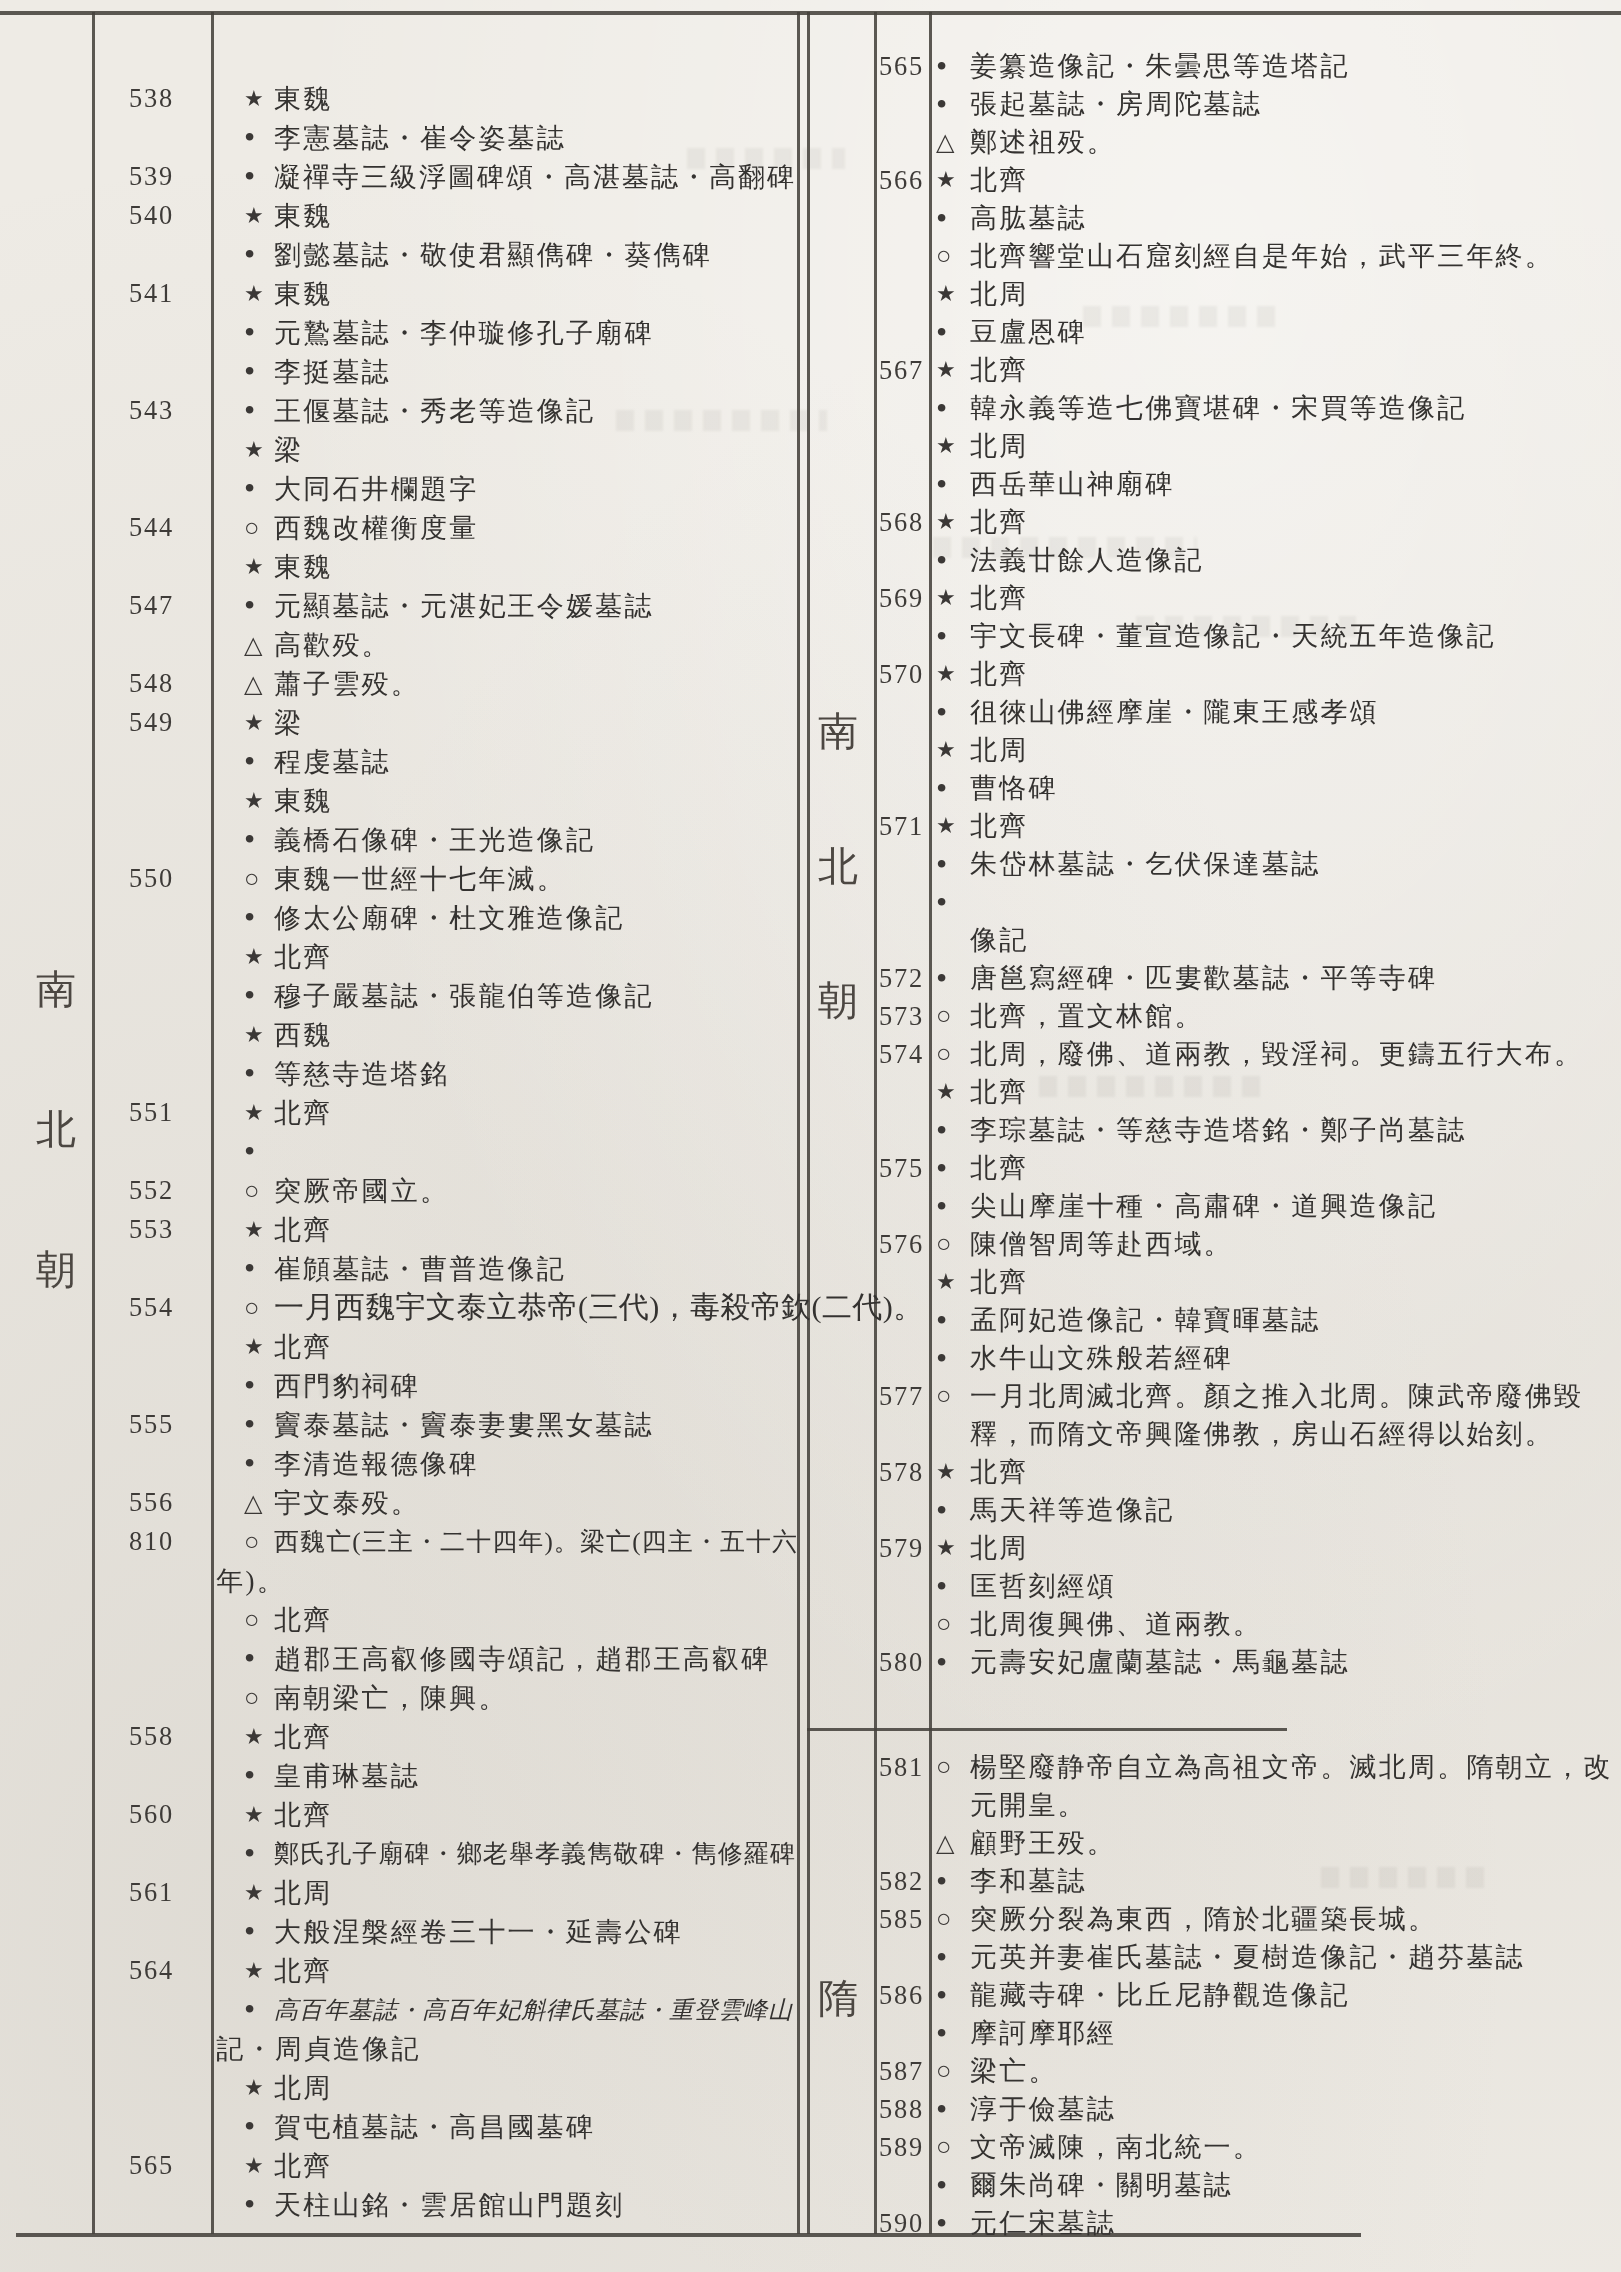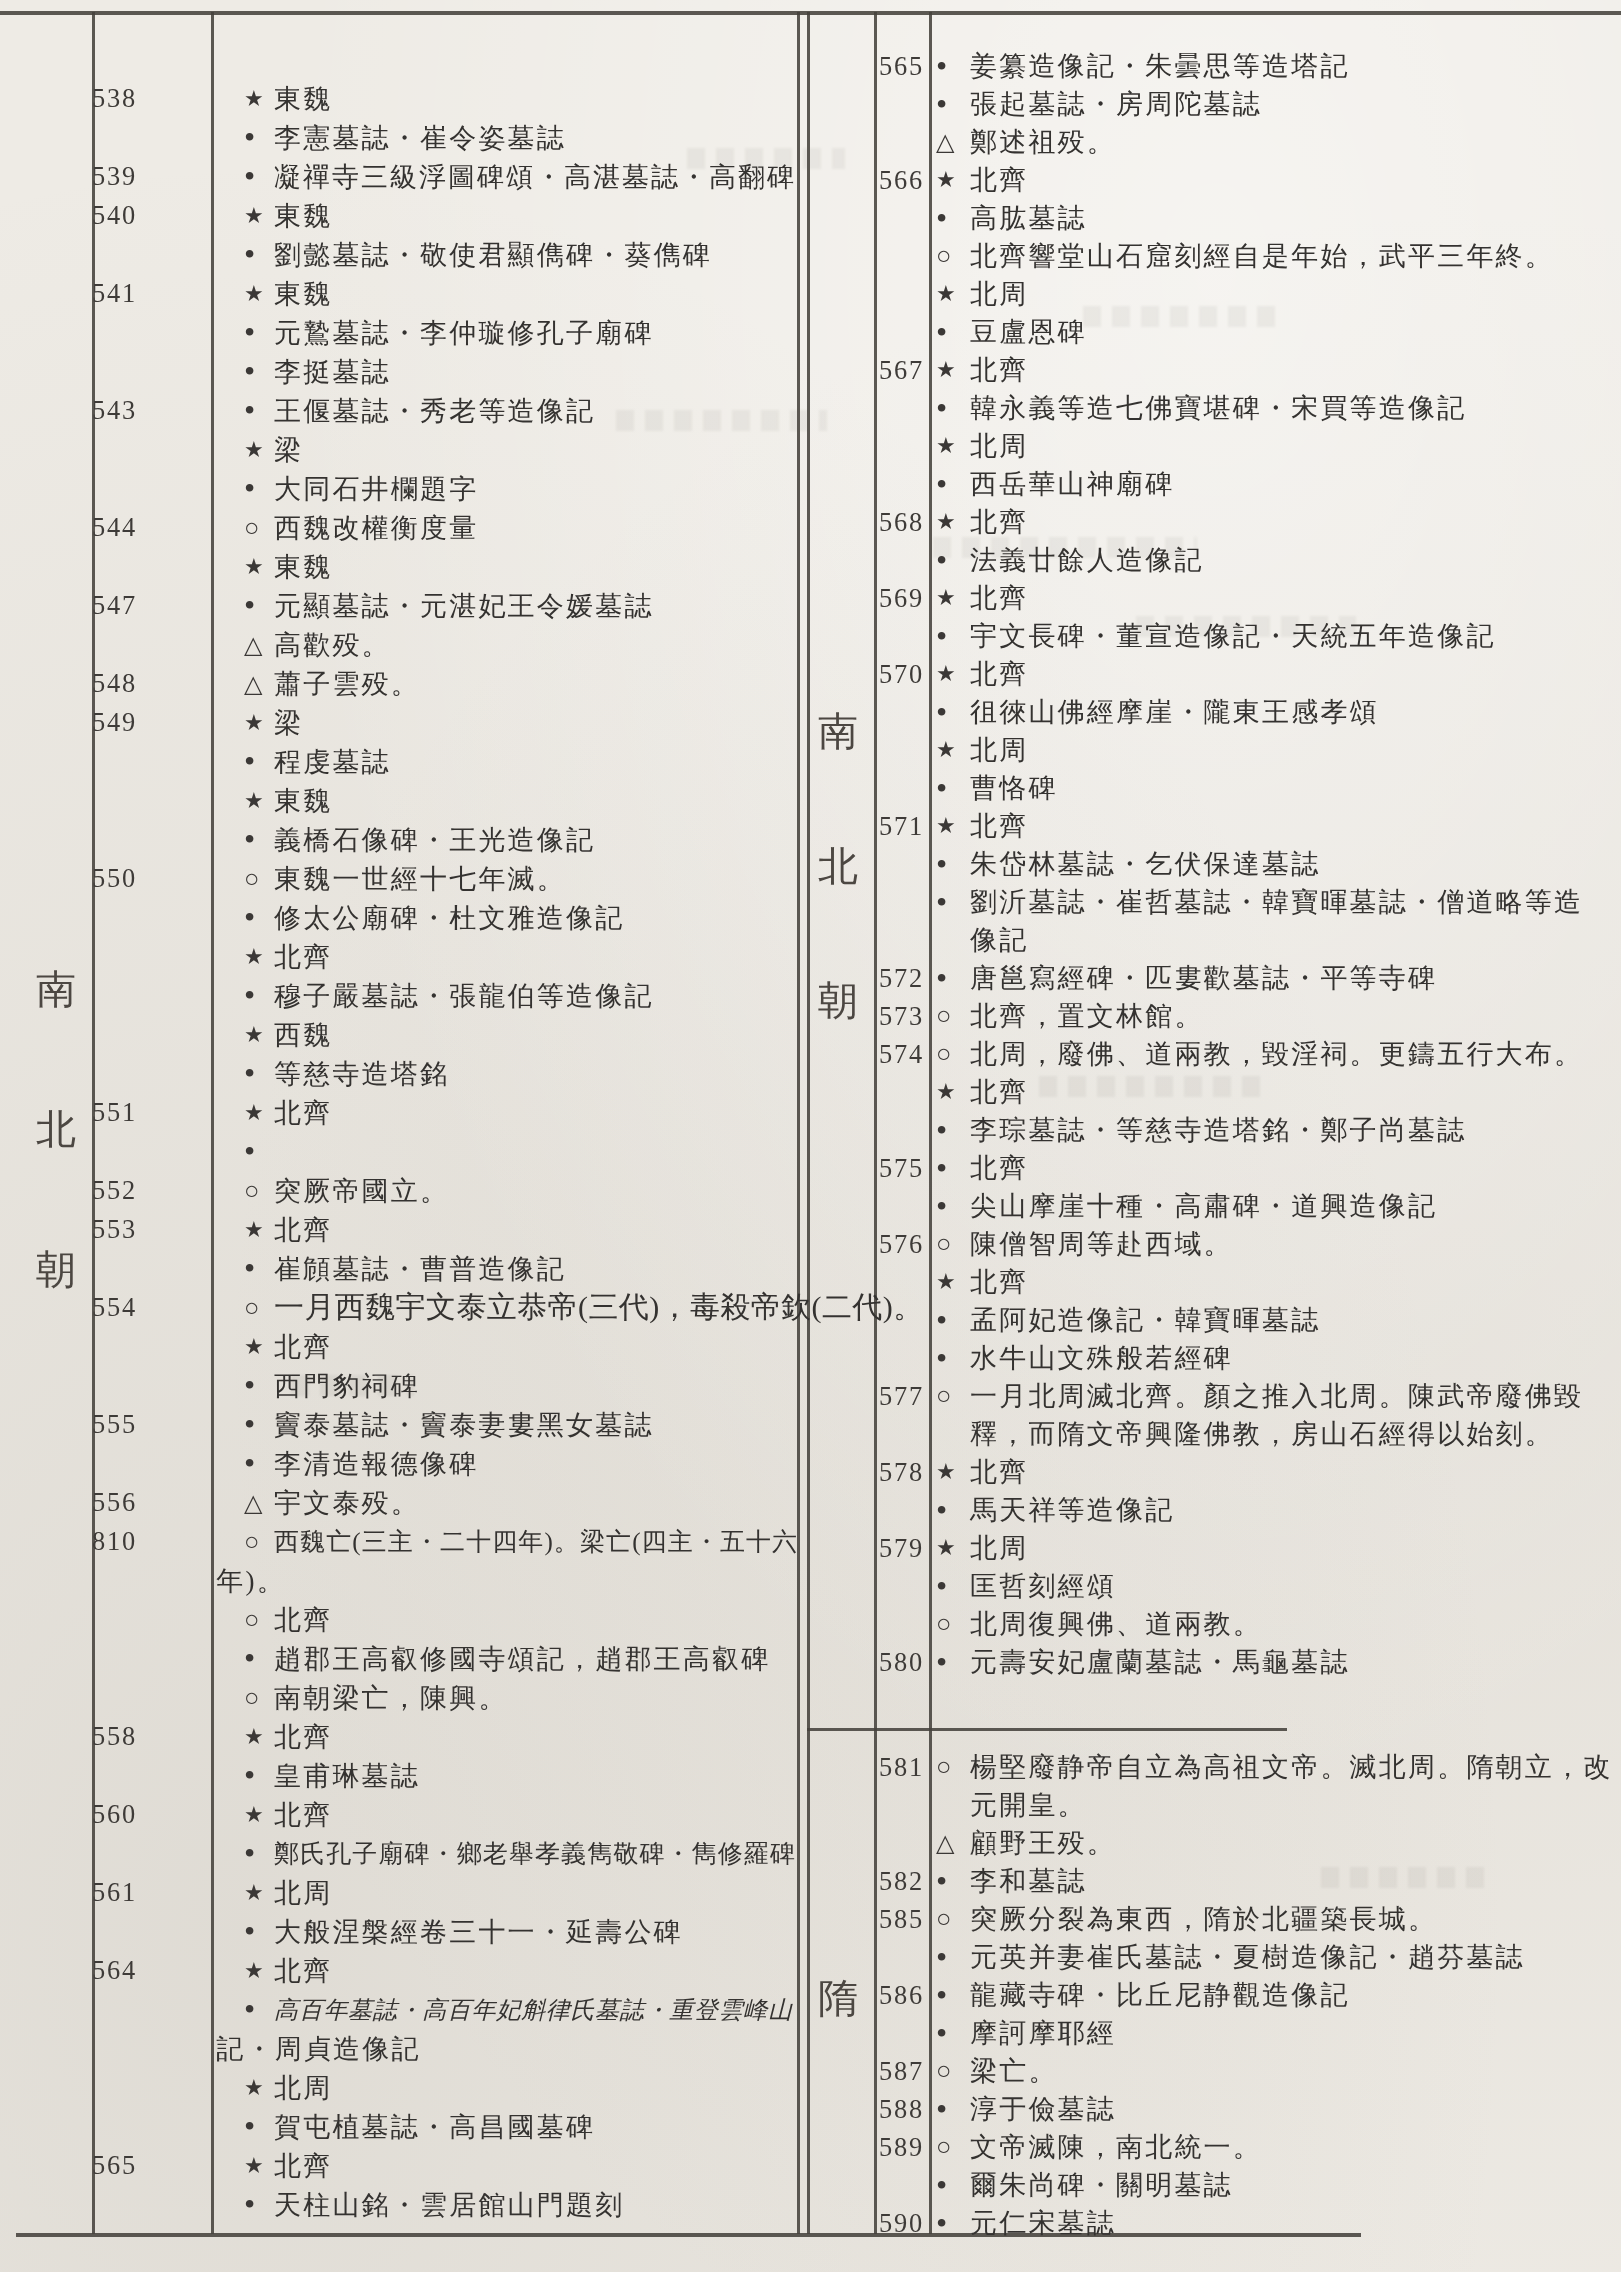--- a/index.html
+++ b/index.html
@@ -20,21 +20,21 @@
   }
   .hline,.vline{position:absolute;background:var(--line);opacity:.88;}
   .hline{height:3.5px;}
   .vline{width:2.6px;top:12.3px;height:2222px;}
   .rows{position:absolute;}
   .row{display:flex;align-items:center;white-space:nowrap;}
   .rows-l .row{height:39px;}
   .rows-ra .row{height:38px;}
   .rows-rb .row{height:38px;}
   .yr{font-size:26.4px;letter-spacing:1.8px;color:#3e3b38;flex:none;}
-  .rows-l .yr{width:119px;}
+  .rows-l .yr{width:119px;text-align:center;}
   .rows-r .yr{width:55px;text-align:center;}
   .mk{box-sizing:border-box;flex:none;color:#3b3836;}
   .rows-l .mk{width:63px;padding-left:33px;}
   .rows-r .mk{width:41px;padding-left:7px;}
   .mk-star{font-size:22px;}
   .mk-dot{font-size:32px;}
   .mk-circle{font-size:25.5px;}
   .mk-triangle{font-size:24px;}
   .tx{font-size:27px;letter-spacing:2.2px;}
   .row.flush .tx{padding-left:5.3px;}
@@ -465,21 +465,20 @@
         <span class="tx">北齊</span>
       </div>
       <div class="row">
         <span class="yr"></span>
         <span class="mk mk-dot">•</span>
         <span class="tx">朱岱林墓誌・乞伏保達墓誌</span>
       </div>
       <div class="row">
         <span class="yr"></span>
         <span class="mk mk-dot">•</span>
-        <span class="tx">劉沂墓誌・崔哲墓誌・韓寶暉墓誌・僧道略等造</span>
       </div>
       <div class="row cont">
         <span class="yr"></span>
         <span class="mk"></span>
         <span class="tx">像記</span>
       </div>
       <div class="row">
         <span class="yr">572</span>
         <span class="mk mk-dot">•</span>
         <span class="tx">唐邕寫經碑・匹婁歡墓誌・平等寺碑</span>

